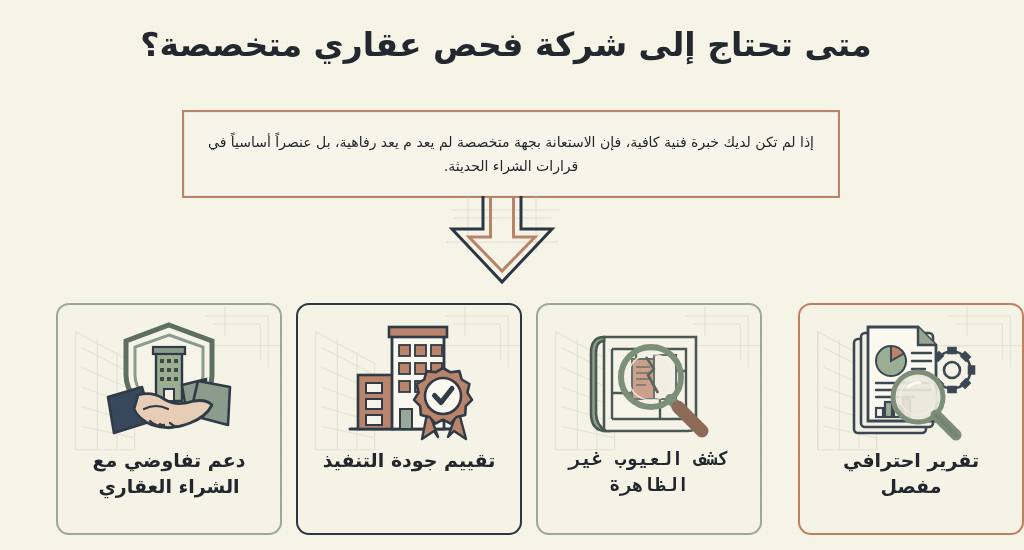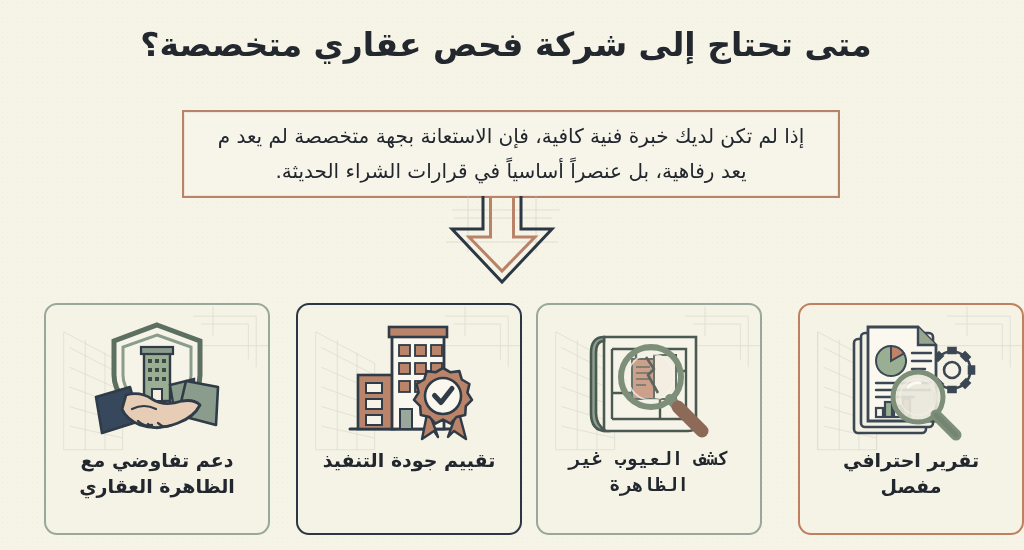--- a/index.html
+++ b/index.html
@@ -63,21 +63,21 @@
     border: 2px solid #b9836a;
     background: #f7f4ea;
     display: flex;
     align-items: center;
     justify-content: center;
     box-shadow: 0 0 0 1px rgba(185,131,106,0.12) inset;
   }
   .callout-text {
     direction: rtl;
     text-align: center;
-    font-size: 20px;
+    font-size: 14px;
     line-height: 1.75;
     color: #22272e;
     padding: 0 22px;
     font-weight: 500;
   }
 
   
   .arrow-wrap {
     position: absolute;
     top: 196px;
@@ -106,21 +106,21 @@
     border: 2px solid #9aa89c;
     background: #f5f2e6;
     overflow: hidden;
     display: flex;
     flex-direction: column;
     align-items: center;
   }
 
   .card:nth-child(1) { margin-left: 36px; }
   .card:nth-child(2) { margin-left: 14px; }
-  .card:nth-child(3) { margin-left: 26px; }
+  .card:nth-child(3) { margin-left: 14px; }
   .card:nth-child(4) { margin-left: 14px; }
 
   .card.accent-copper { border-color: #c08060; align-items: center; }
   .card.accent-sage   { border-color: #9aa89c; }
   .card.accent-navy   { border-color: #2b3744; border-width: 2.5px; }
 
   
   .blueprint {
     position: absolute;
     left: 0; top: 0;
@@ -426,17 +426,17 @@
 
           <path d="M44 82 Q58 78 70 86 Q82 94 100 88 Q112 86 118 92 Q112 104 96 110 Q76 118 58 112 Q44 106 40 96 Z" fill="#e8cdb6" stroke="#2f3b46" stroke-width="2.8" stroke-linejoin="round"></path>
           <path d="M50 96 Q62 90 74 96" fill="none" stroke="#2f3b46" stroke-width="2.2" stroke-linecap="round"></path>
           <g stroke="#2f3b46" stroke-width="2.4" stroke-linecap="round" fill="none">
             <path d="M56 108 Q62 114 70 112"></path>
             <path d="M66 111 Q72 117 80 114"></path>
             <path d="M76 110 Q82 116 90 112"></path>
           </g>
         </svg>
       </div>
-      <div class="card-label">دعم تفاوضي مع الظاهرة العقاري</div>
+      <div class="card-label">دعم تفاوضي مع الشراء العقاري</div>
     </div>
 
   </div>
 </div>
 
 </body></html>

